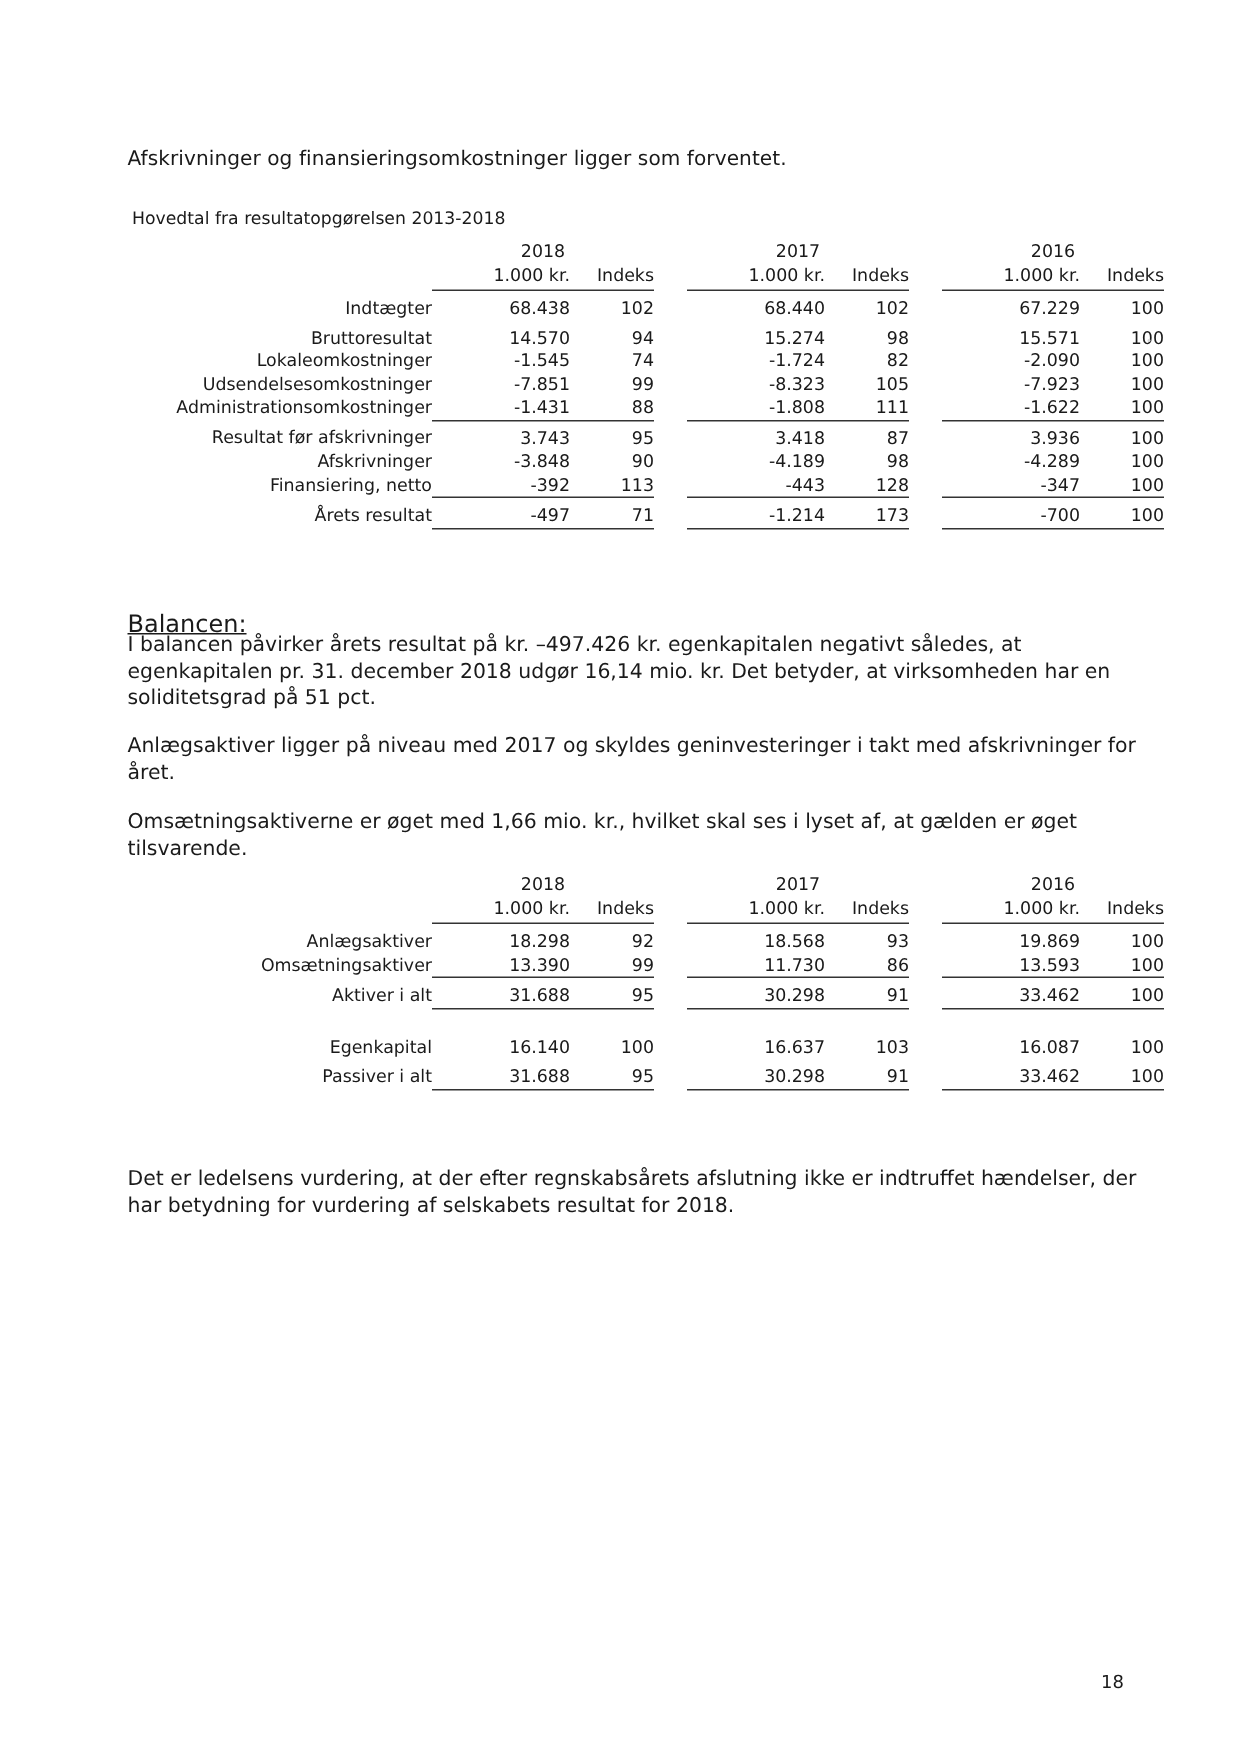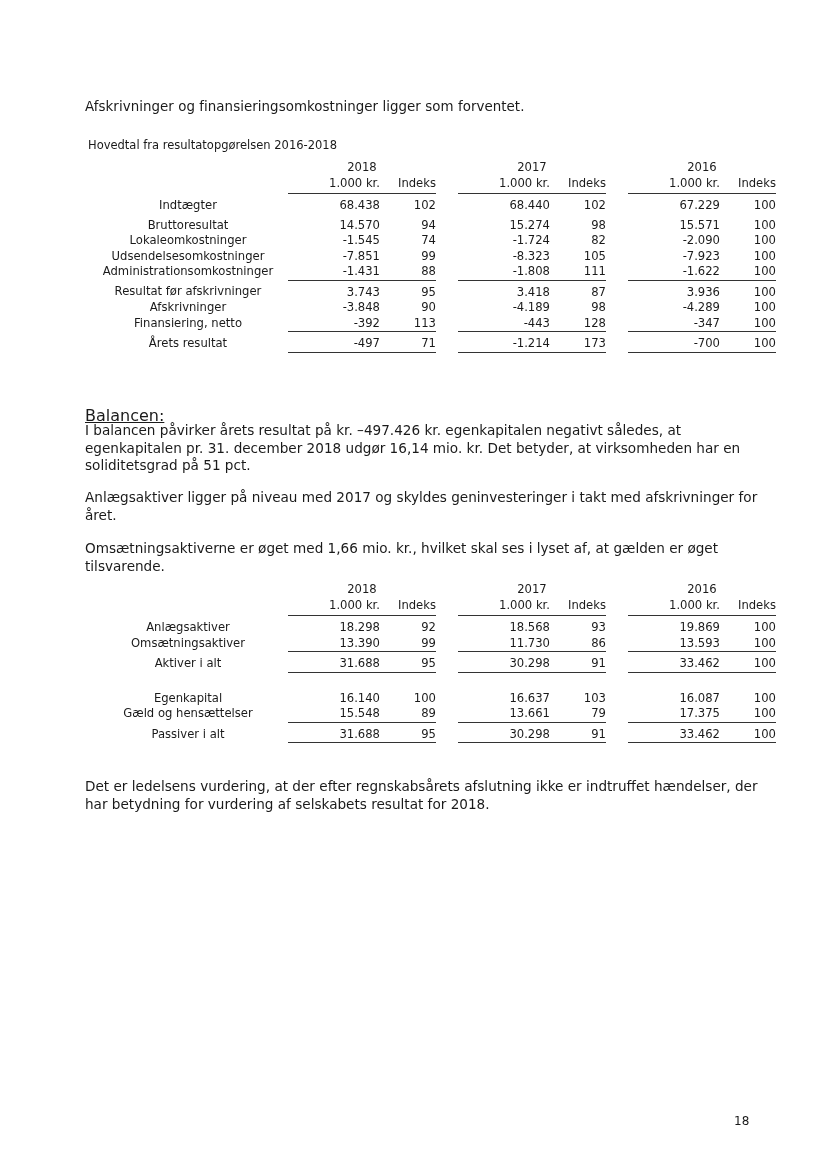--- a/index.html
+++ b/index.html
@@ -24,21 +24,21 @@
       position: absolute; left: 88px; top: 138px;
       font-size: 11.5px;
     }
     .fin-table {
       position: absolute;
       border-collapse: collapse;
       font-size: 11.6px;
       line-height: 15.5px;
     }
     .fin-table td { padding: 0; white-space: nowrap; }
-    .fin-table td.label { width: 200px; text-align: center; }
+    .fin-table td.label { width: 200px; text-align: right; }
     .fin-table td.amt { text-align: right; }
     .fin-table td.idx { text-align: right; }
     .col-amt { width: 92px; }
     .col-idx { width: 56px; }
     .col-sp  { width: 22px; }
     .col-label { width: 198px; }
     .fin-table td.year { text-align: center; }
     .fin-table tr.unit td.uline,
     .fin-table tr.uline-row td.uline { border-bottom: 1px solid #333; }
     .fin-table tr.unit td { padding-bottom: 2px; }
@@ -69,21 +69,21 @@
       background: #d8d8d8; border-radius: 50%;
     }
   </style>
 </head>
 <body>
 
 <div class="page">
 
   <div class="intro">Afskrivninger og finansieringsomkostninger ligger som forventet.</div>
 
-  <div class="table-title">Hovedtal fra resultatopgørelsen 2016-2018</div>
+  <div class="table-title">Hovedtal fra resultatopgørelsen 2013-2018</div>
 
   <table class="fin-table" id="table1">
     <colgroup>
       <col class="col-label">
         <col class="col-amt">
         <col class="col-idx">
         <col class="col-sp">
         <col class="col-amt">
         <col class="col-idx">
         <col class="col-sp">
@@ -293,31 +293,20 @@
           <td class="label">Egenkapital</td>
           <td class="amt">16.140</td>
           <td class="idx">100</td>
           <td></td>
           <td class="amt">16.637</td>
           <td class="idx">103</td>
           <td></td>
           <td class="amt">16.087</td>
           <td class="idx">100</td>
         </tr>
-        <tr class="uline-row">
-          <td class="label">Gæld og hensættelser</td>
-          <td class="amt uline">15.548</td>
-          <td class="idx uline">89</td>
-          <td></td>
-          <td class="amt uline">13.661</td>
-          <td class="idx uline">79</td>
-          <td></td>
-          <td class="amt uline">17.375</td>
-          <td class="idx uline">100</td>
-        </tr>
         <tr class="after-line uline-row">
           <td class="label">Passiver i alt</td>
           <td class="amt uline">31.688</td>
           <td class="idx uline">95</td>
           <td></td>
           <td class="amt uline">30.298</td>
           <td class="idx uline">91</td>
           <td></td>
           <td class="amt uline">33.462</td>
           <td class="idx uline">100</td>

